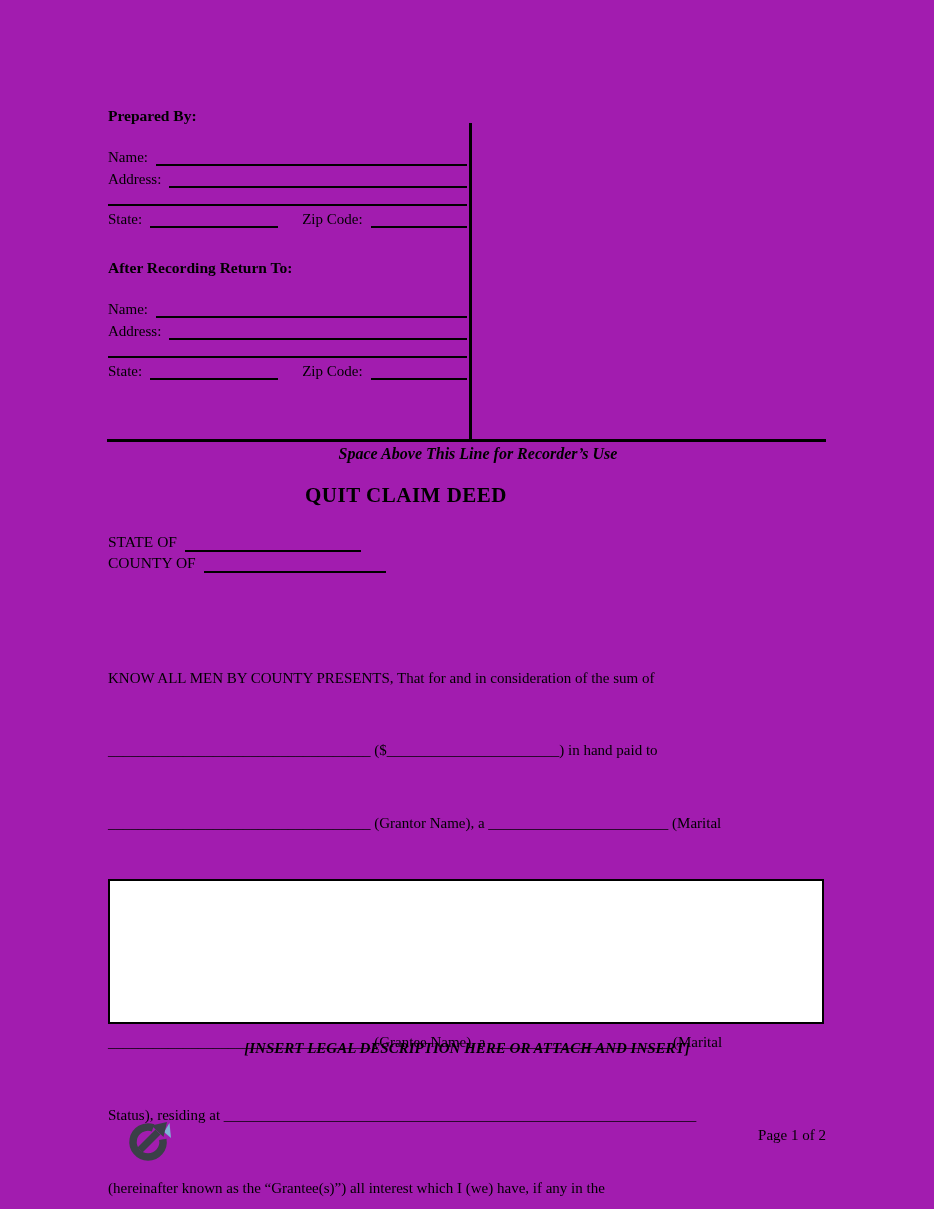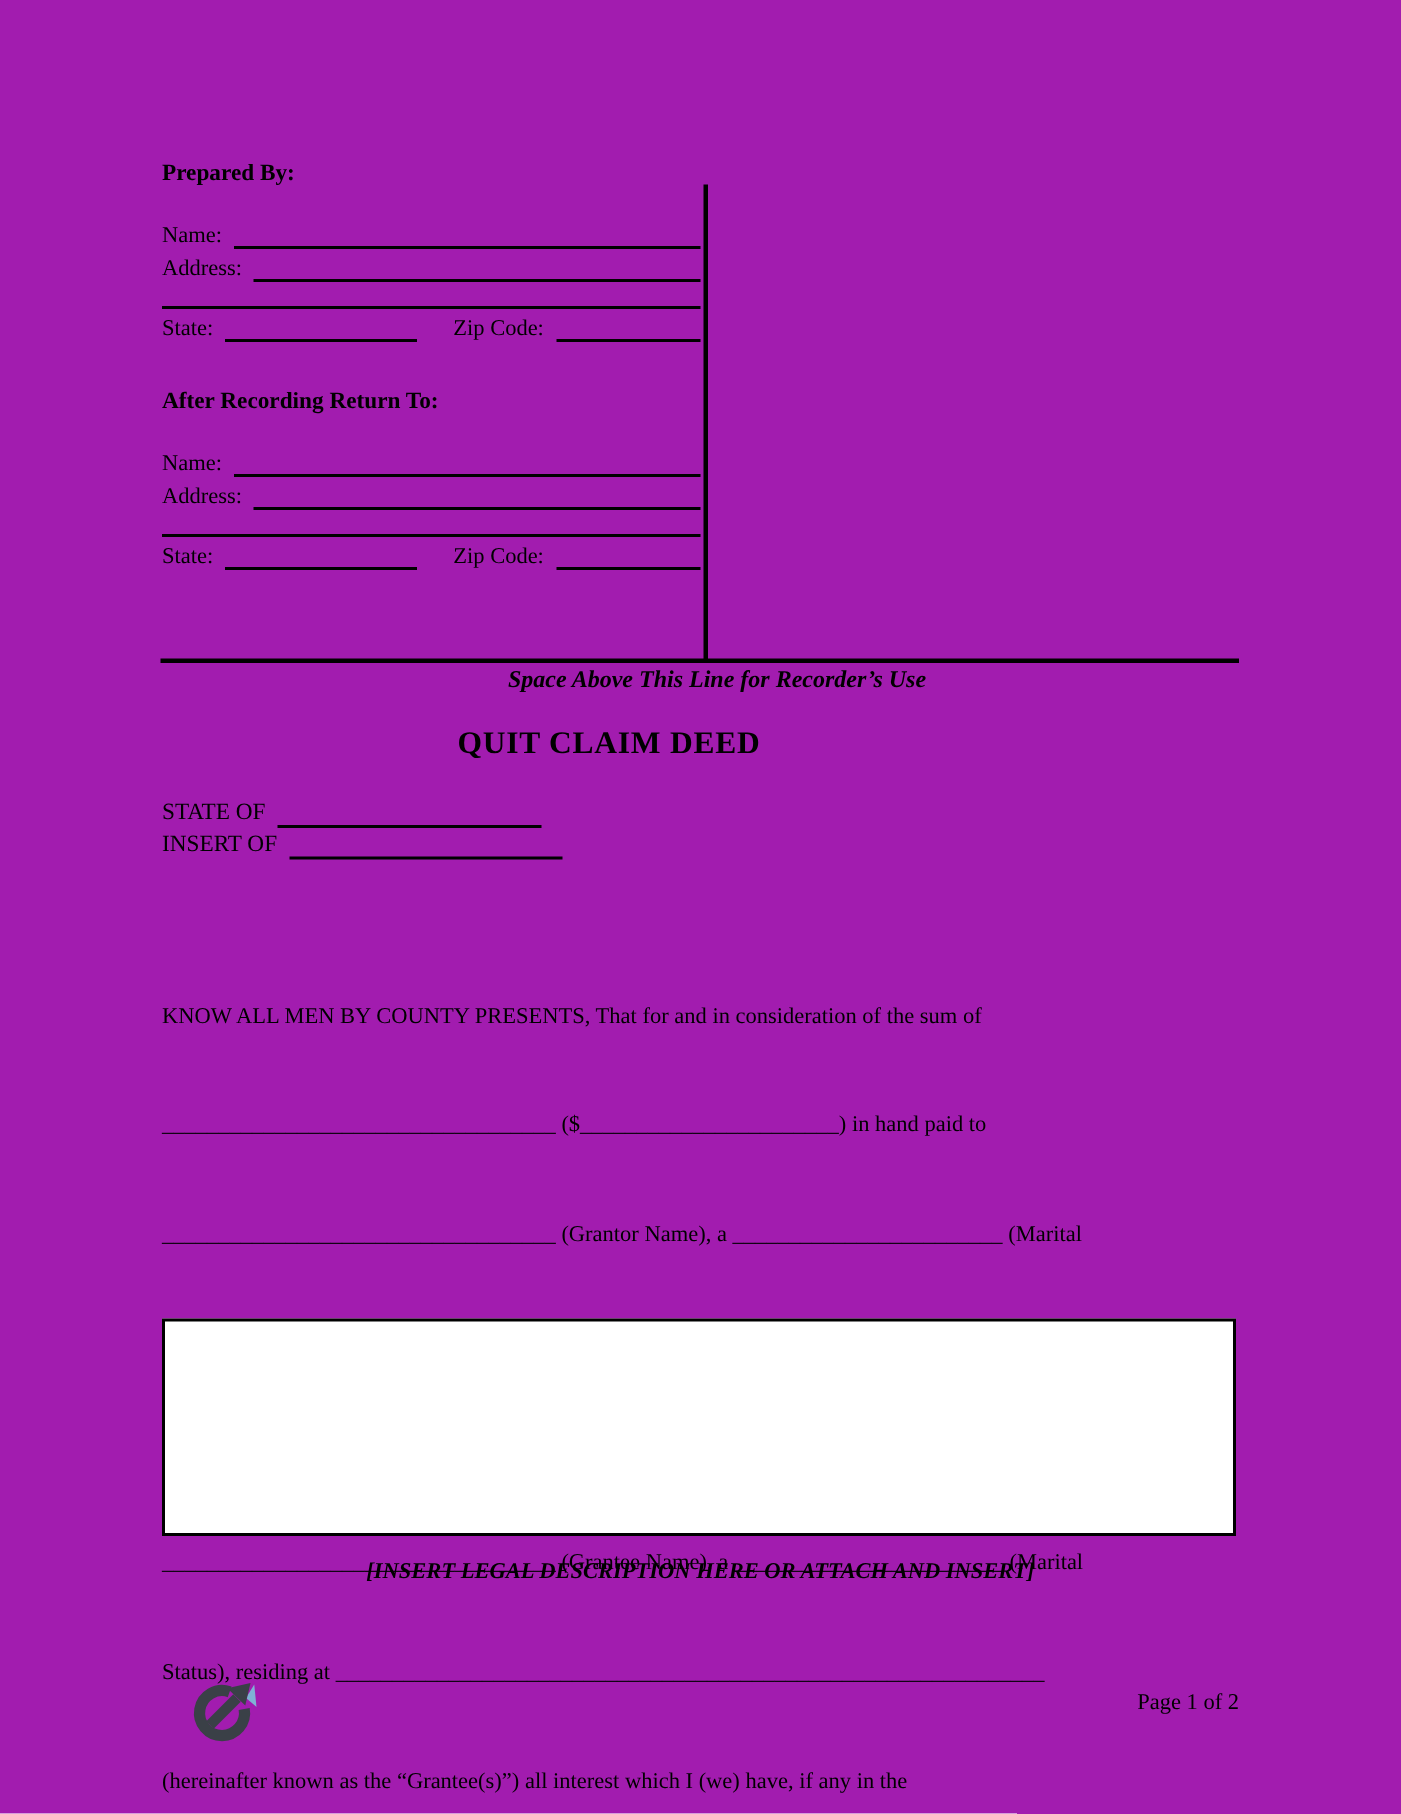--- a/index.html
+++ b/index.html
@@ -109,21 +109,21 @@
   <div class="recorder-caption">Space Above This Line for Recorder’s Use</div>
 
   <div class="doc-title">QUIT CLAIM DEED</div>
 
   <div class="jurisdiction">
     <div class="jur-row">
       <span class="lbl">STATE OF</span>
       <span class="fixedline" style="width:176px;"></span>
     </div>
     <div class="jur-row">
-      <span class="lbl">INSERT OF</span>
+      <span class="lbl">COUNTY OF</span>
       <span class="fixedline" style="width:182px;"></span>
     </div>
   </div>
 
   <div class="deed-paragraph">
     <div>KNOW ALL MEN BY COUNTY PRESENTS, That for and in consideration of the sum of</div>
     <div>___________________________________ ($_______________________) in hand paid to</div>
     <div>___________________________________ (Grantor Name), a ________________________ (Marital</div>
     <div>Status), residing at _______________________________________________________________</div>
     <div>(hereinafter known as the “Grantor(s)”) hereby conveys and quitclaims to</div>

